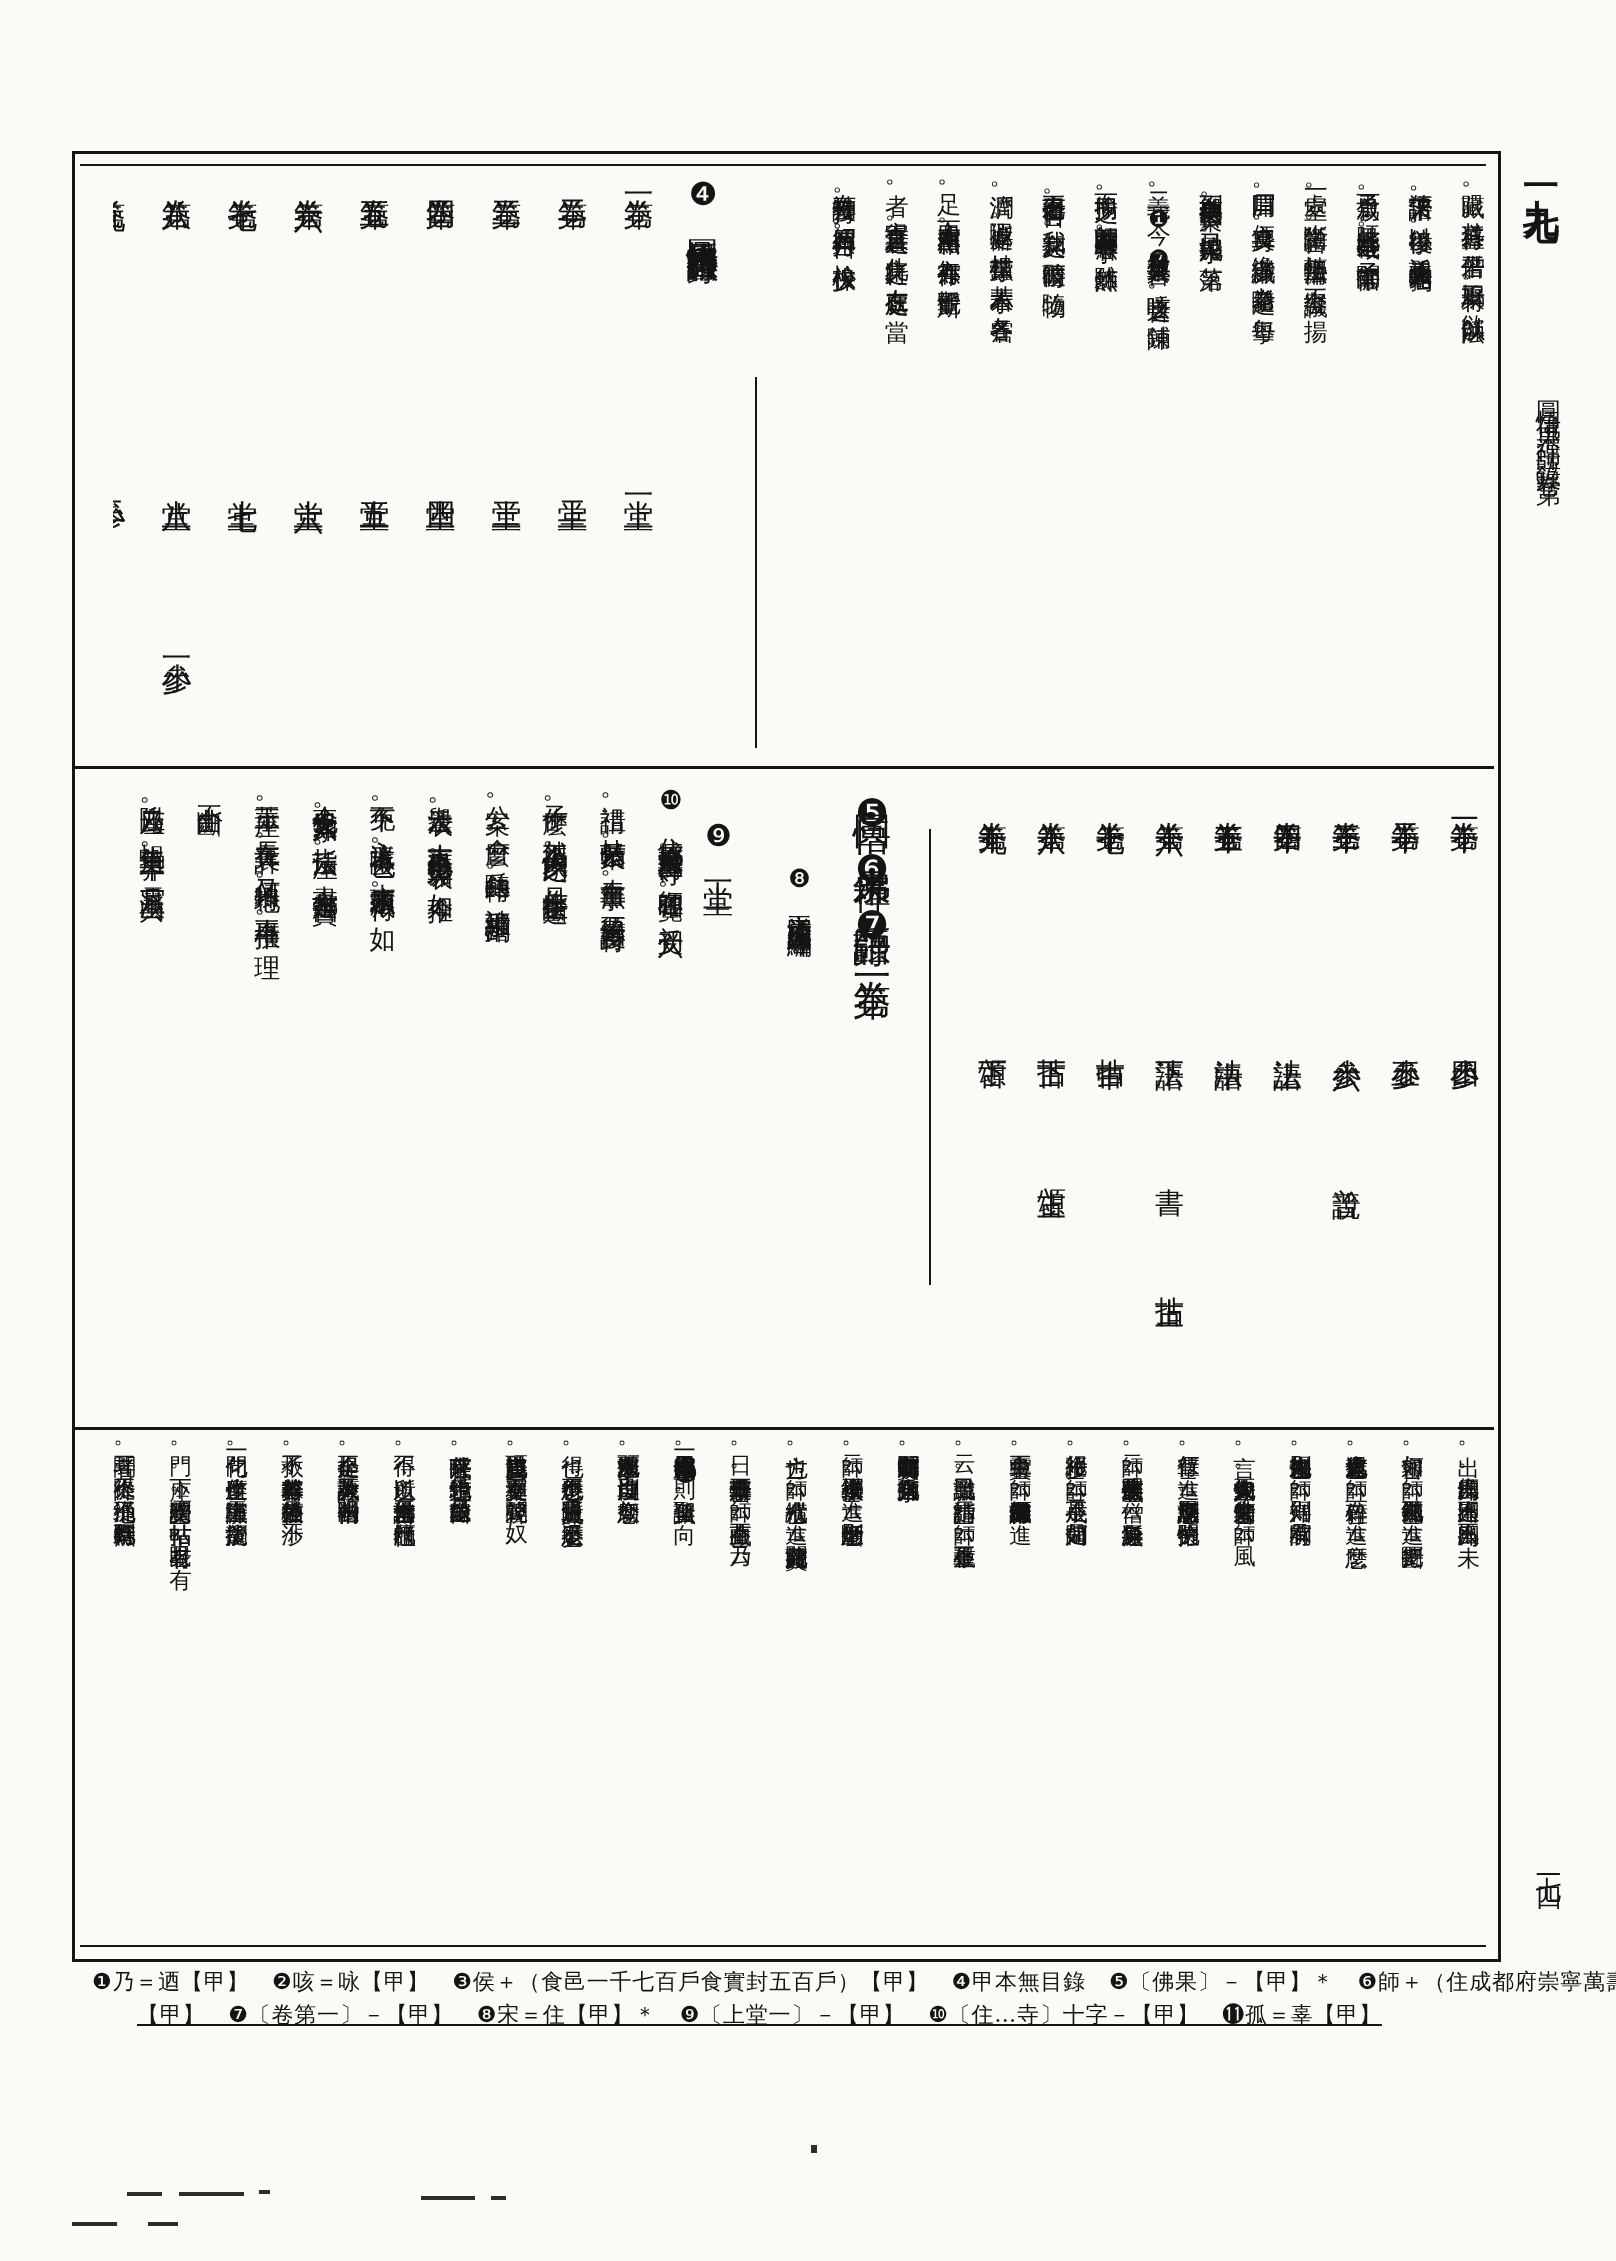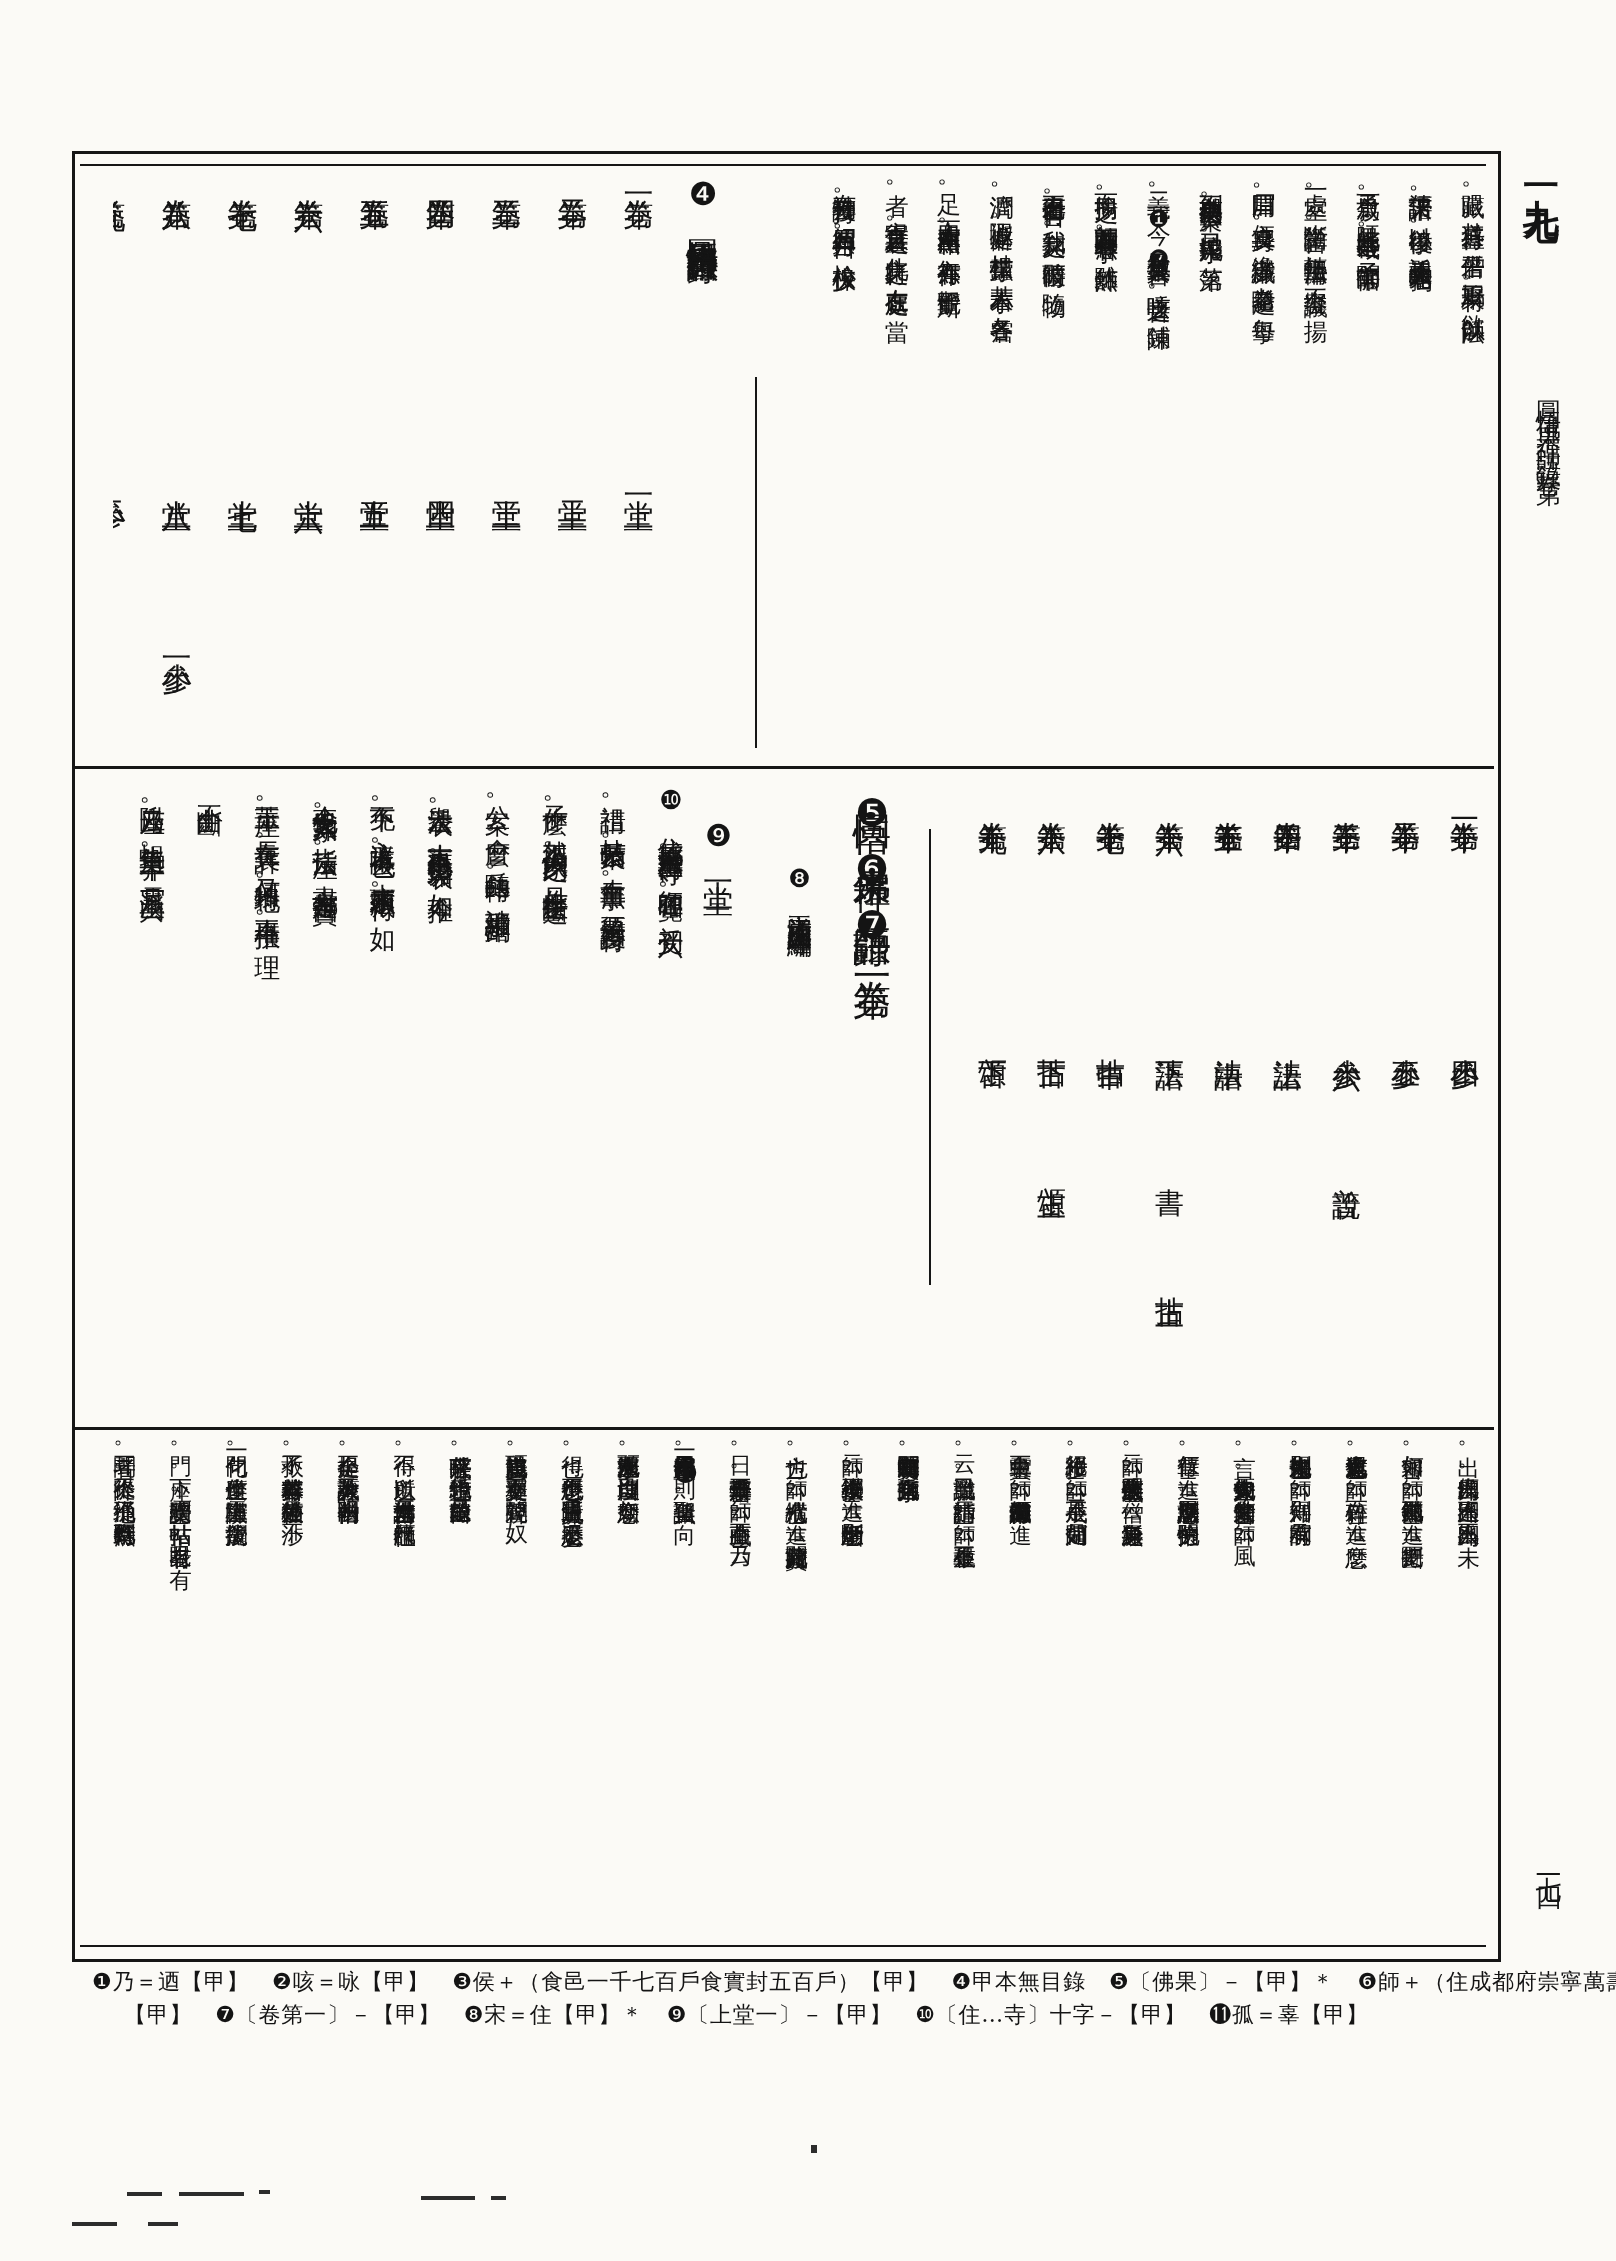--- a/index.html
+++ b/index.html
@@ -27,21 +27,21 @@
   
   .serial{position:absolute;left:1517px;top:167px;writing-mode:vertical-rl;text-orientation:upright;
           font-size:36px;font-weight:bold;letter-spacing:3.8px;}
   .running{position:absolute;left:1532px;top:381px;writing-mode:vertical-rl;text-orientation:upright;
            font-size:25px;letter-spacing:9px;}
   .folio{position:absolute;left:1532px;top:1856px;writing-mode:vertical-rl;text-orientation:upright;
          font-size:26px;letter-spacing:5.3px;}
   
   .fn{position:absolute;font-size:22px;letter-spacing:0.8px;white-space:nowrap;}
   .fn1{left:92px;top:1967px;}
-  .fn2{left:124px;top:2000px;}
+  .fn2{left:137px;top:2000px;text-decoration:underline;}
   
   .dash{position:absolute;background:#2c2c2c;height:3.8px;}
 </style>
 </head>
 <body>
 
 <div class="page">
 
   <div class="serial">一九九七</div>
   <div class="running">圓悟佛果禪師語錄卷第一</div>

